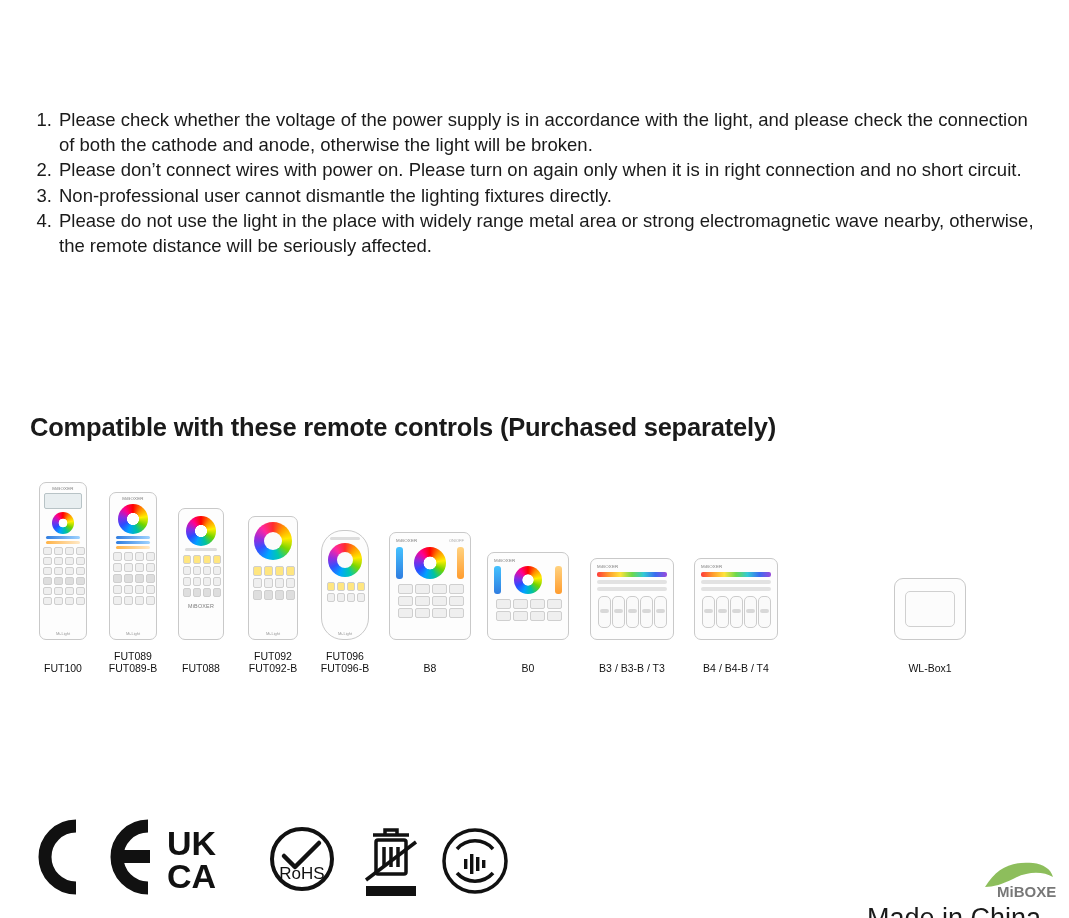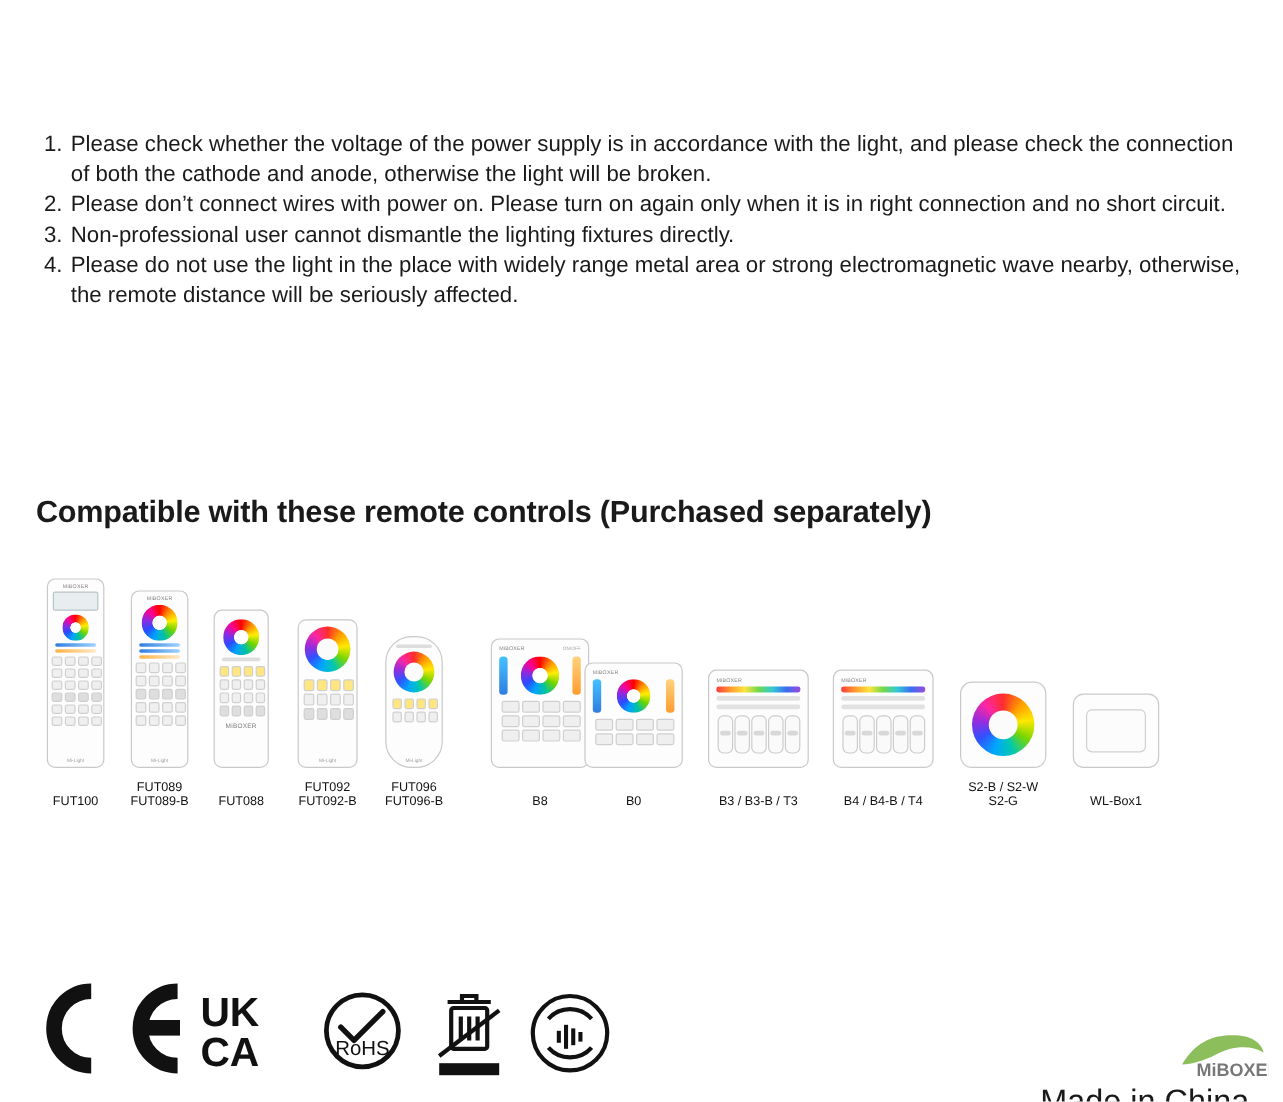--- a/index.html
+++ b/index.html
@@ -400,21 +400,21 @@
             <div class="key" style="height:7px;"></div>
         </div>
         <div class="tiny-foot">Mi-Light</div>
       </div>
       <div class="remote-label">
         <div>FUT096</div>
         <div>FUT096-B</div>
       </div>
     </div>
 
-    <div class="remote-cell" style="left:380px; width:96px; height:200px;">
+    <div class="remote-cell" style="left:360px; width:96px; height:200px;">
       <div class="remote-art" style="width:82px; height:108px;">
         <div class="panel-inner">
           <div style="display:flex;justify-content:space-between;align-items:center;">
             <div class="brand" style="margin:0;">MiBOXER</div>
             <div style="font-size:4px;color:#aaa;">ON/OFF</div>
           </div>
           <div style="display:flex;align-items:center;gap:4px;margin-top:4px;">
             <div class="vstrip" style="height:32px;background:linear-gradient(180deg,#44c2ff,#2f7de0);"></div>
             <div class="wheel" style="width:32px;height:32px;"></div>
             <div class="vstrip" style="height:32px;background:linear-gradient(180deg,#ffd27f,#ff9c2e);"></div>
@@ -501,29 +501,20 @@
             <div class="slider" style="height:30px;"></div>
             <div class="slider" style="height:30px;"></div>
           </div>
         </div>
       </div>
       <div class="remote-label">
         <div>B4 / B4-B / T4</div>
       </div>
     </div>
 
-    <div class="remote-cell" style="left:768px; width:92px; height:200px;">
-      <div class="remote-art" style="width:72px; height:72px; border-radius:10px;">
-        <div class="wheel-ring" style="width:52px;height:52px;margin-top:9px;"></div>
-      </div>
-      <div class="remote-label">
-        <div>S2-B / S2-W</div>
-        <div>S2-G</div>
-      </div>
-    </div>
 
     <div class="remote-cell" style="left:862px; width:92px; height:200px;">
       <div class="remote-art" style="width:72px; height:62px; border-radius:9px;">
         <div style="width:48px;height:34px;border:1px solid #d0d0d0;border-radius:5px;margin:12px auto 0;background:#fcfcfc;"></div>
       </div>
       <div class="remote-label">
         <div>WL-Box1</div>
       </div>
     </div>
 

